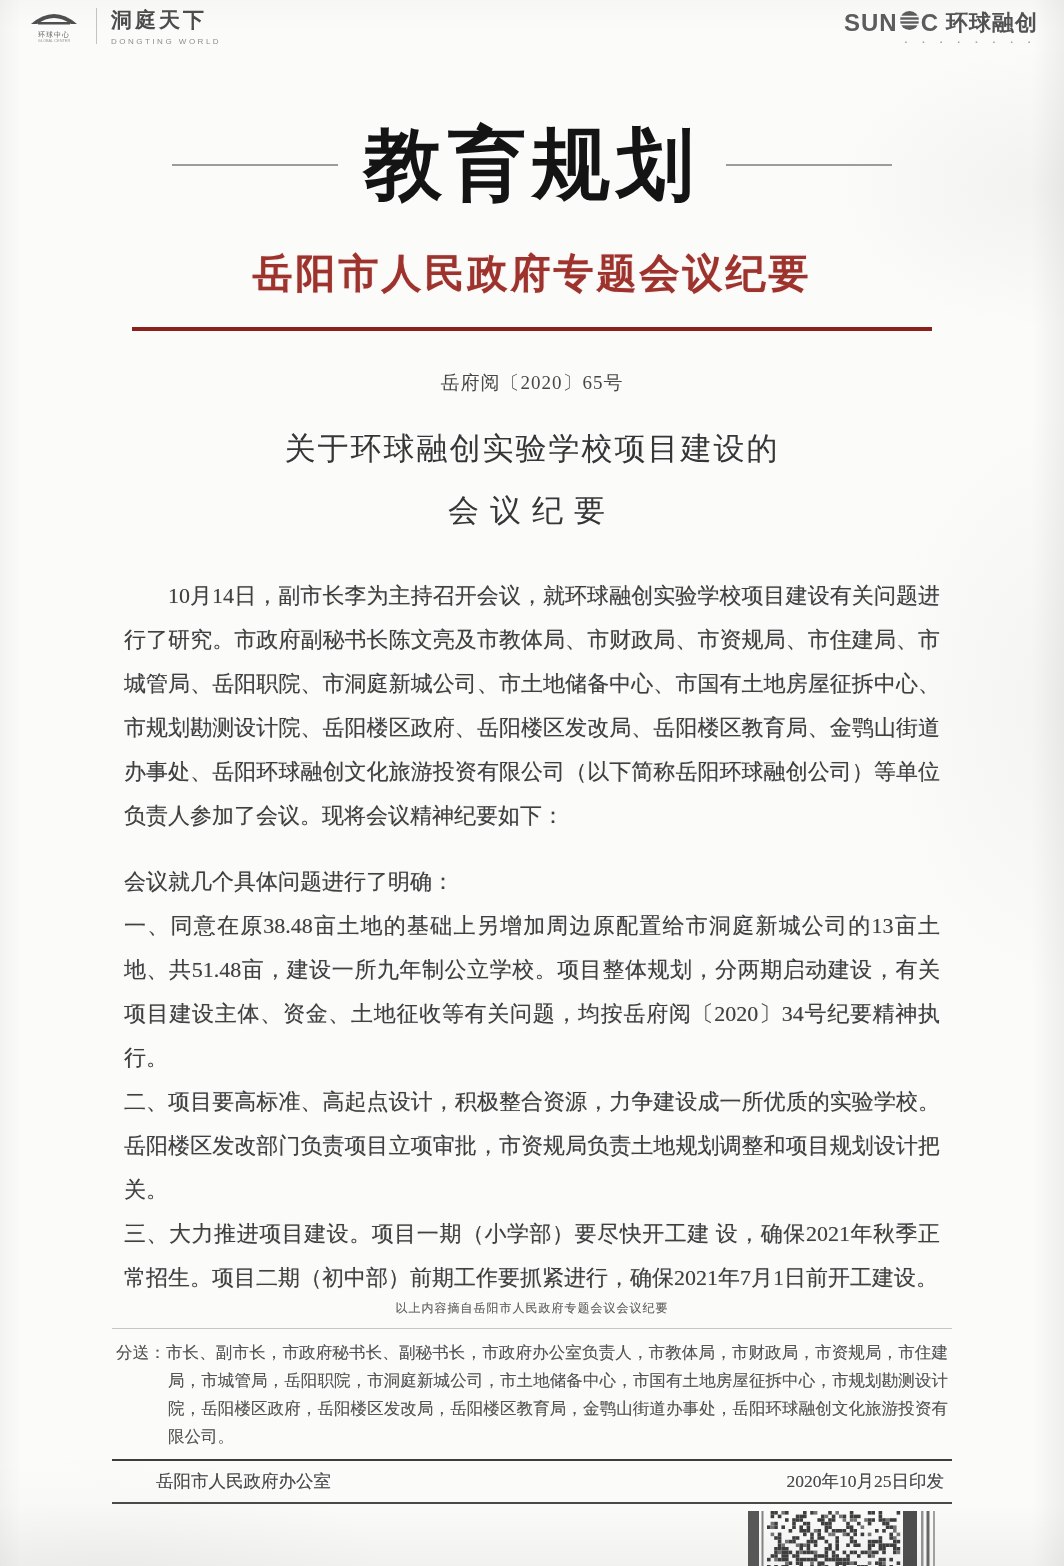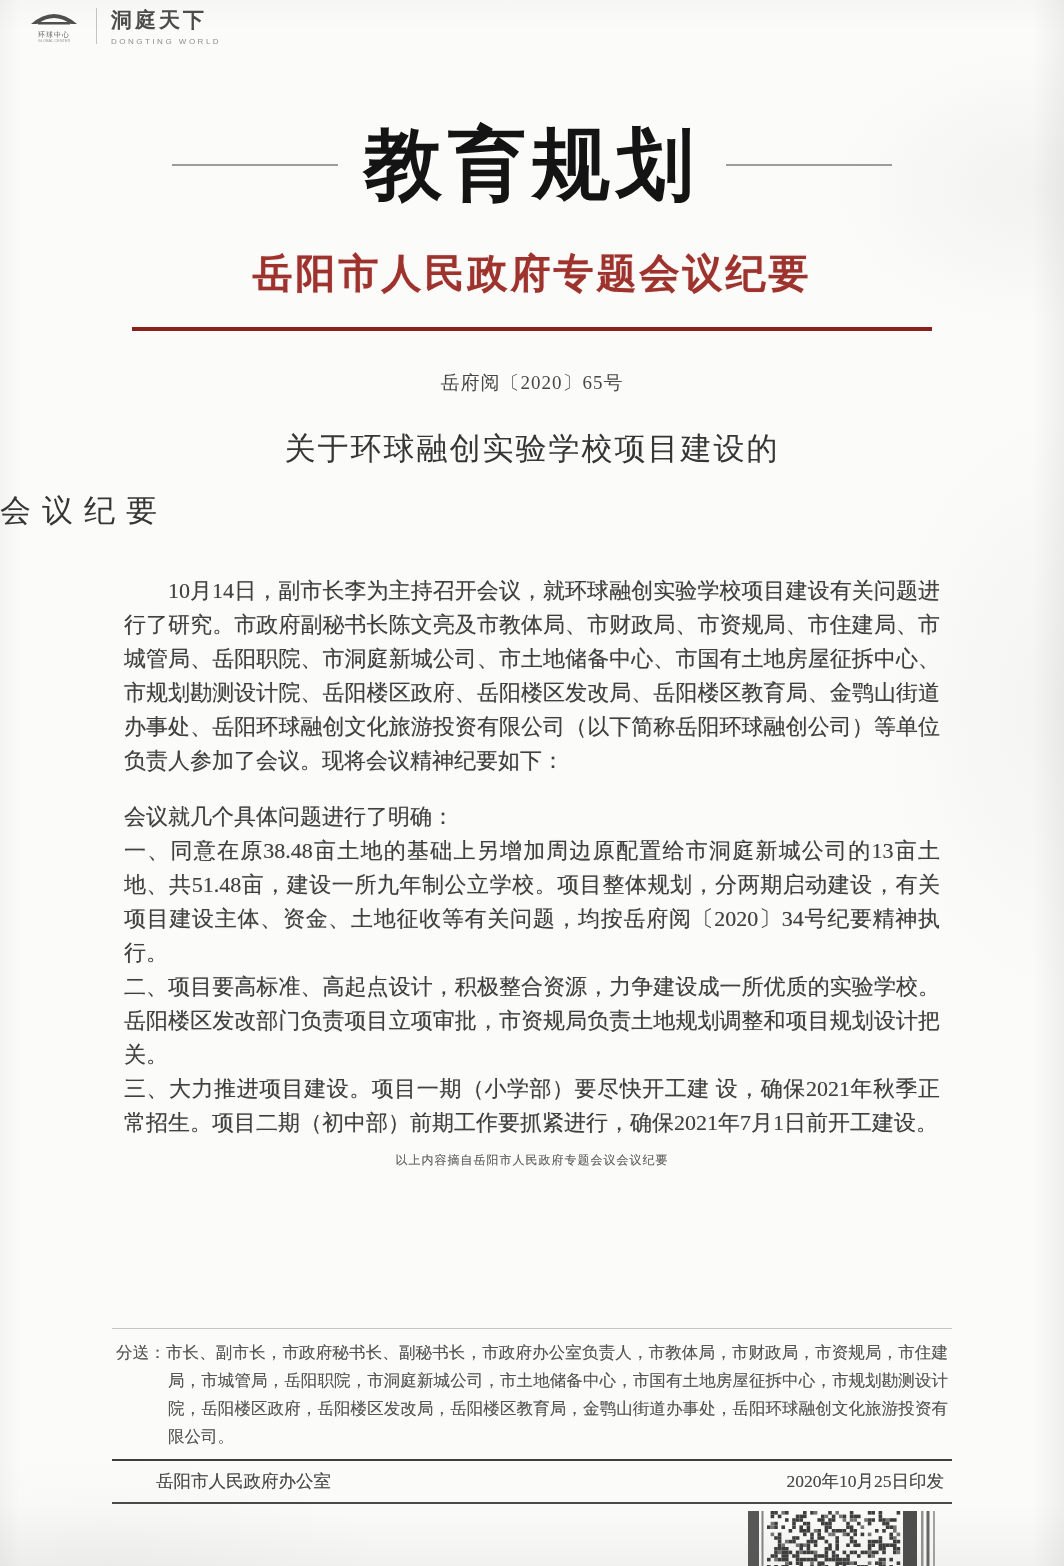--- a/index.html
+++ b/index.html
@@ -32,23 +32,23 @@
   .sunac-slogan{font-size:6px;color:#a0a0a0;letter-spacing:7px;margin-top:4px;text-align:center;padding-left:60px;}
   
   .banner{margin-top:124px;display:flex;align-items:center;justify-content:center;gap:26px;}
   .banner-line{width:166px;height:2px;background:#9c9c9c;}
   .banner-title{font-size:78px;font-weight:700;color:#141414;letter-spacing:6px;line-height:1.05;font-family:"DejaVu Sans","Liberation Sans",sans-serif;}
   
   .main-title{margin-top:40px;text-align:center;font-size:40px;font-weight:bold;color:#9e322c;letter-spacing:3px;text-shadow:0 0 1px rgba(158,50,44,.45);}
   .red-rule{width:800px;height:4px;background:#8a211d;margin:26px auto 0;}
   .doc-number{margin-top:39px;text-align:center;font-size:19px;color:#474747;letter-spacing:1px;}
   .subject1{margin-top:32px;text-align:center;font-size:31px;color:#363636;letter-spacing:2px;}
-  .subject2{margin-top:20px;font-size:31px;color:#363636;letter-spacing:11px;}
+  .subject2{margin-top:20px;text-align:center;font-size:31px;color:#363636;letter-spacing:11px;}
   
-  .doc-body{margin:42px 124px 12px;font-size:22px;line-height:34px;text-align:justify;color:#404040;text-shadow:0 0 .7px rgba(75,75,75,.5);}
+  .doc-body{margin:42px 124px 0;font-size:22px;line-height:44px;text-align:justify;color:#404040;text-shadow:0 0 .7px rgba(75,75,75,.5);}
   .doc-body p{margin:0;}
   .doc-body p.indent{text-indent:2em;}
   .section-intro{margin-top:22px !important;}
   .source-note{margin-top:0;text-align:center;font-size:12px;color:#636363;letter-spacing:1px;text-shadow:0 0 .6px rgba(99,99,99,.5);}
   
   .bottom{position:absolute;top:1328px;left:0;right:0;}
   .dist{margin:0 112px;border-top:1px solid #c6c6c6;padding:10px 4px 8px;}
   .dist-text{font-size:16.5px;line-height:28px;color:#565656;text-align:justify;padding-left:52px;text-indent:-52px;text-shadow:0 0 .6px rgba(86,86,86,.5);}
   .rule-dark{margin:0 112px;height:2px;background:#3d3d3d;}
   .footer-row{margin:0 112px;display:flex;justify-content:space-between;align-items:flex-end;padding:8px 8px 9px 44px;border-bottom:2px solid #4a4a4a;font-size:17.5px;color:#4a4a4a;text-shadow:0 0 .6px rgba(74,74,74,.5);}
@@ -68,20 +68,38 @@
           <rect x="10" y="13" width="32" height="2.5" fill="#4f4f4f"></rect>
         </svg>
         <div class="dt-center">环球中心</div>
         <div class="dt-tiny">GLOBAL CENTER</div>
       </div>
       <div class="v-div"></div>
       <div>
         <div class="dt-cn">洞庭天下</div>
         <div class="dt-en">DONGTING WORLD</div>
       </div>
+    </div>
+    <div class="sunac">
+      <div class="sunac-word">
+        <span class="sunac-en">SUN</span>
+        <span class="globe">
+          <svg width="21" height="21" viewBox="0 0 21 21">
+            <circle cx="10.5" cy="10.5" r="9.5" fill="#5c5c5c"></circle>
+            <g stroke="#fbfbfa" stroke-width="1.6">
+              <line x1="1.5" y1="6.5" x2="19.5" y2="6.5"></line>
+              <line x1="1" y1="10.5" x2="20" y2="10.5"></line>
+              <line x1="1.5" y1="14.5" x2="19.5" y2="14.5"></line>
+            </g>
+          </svg>
+        </span>
+        <span class="sunac-en">C</span>
+        <span class="sunac-cn">环球融创</span>
+      </div>
+      <div class="sunac-slogan">▪ ▪ ▪ ▪ ▪ ▪ ▪ ▪</div>
     </div>
   </div>
 
   <div class="banner">
     <div class="banner-line"></div>
     <div class="banner-title">教育规划</div>
     <div class="banner-line"></div>
   </div>
 
   <div class="main-title">岳阳市人民政府专题会议纪要</div>

